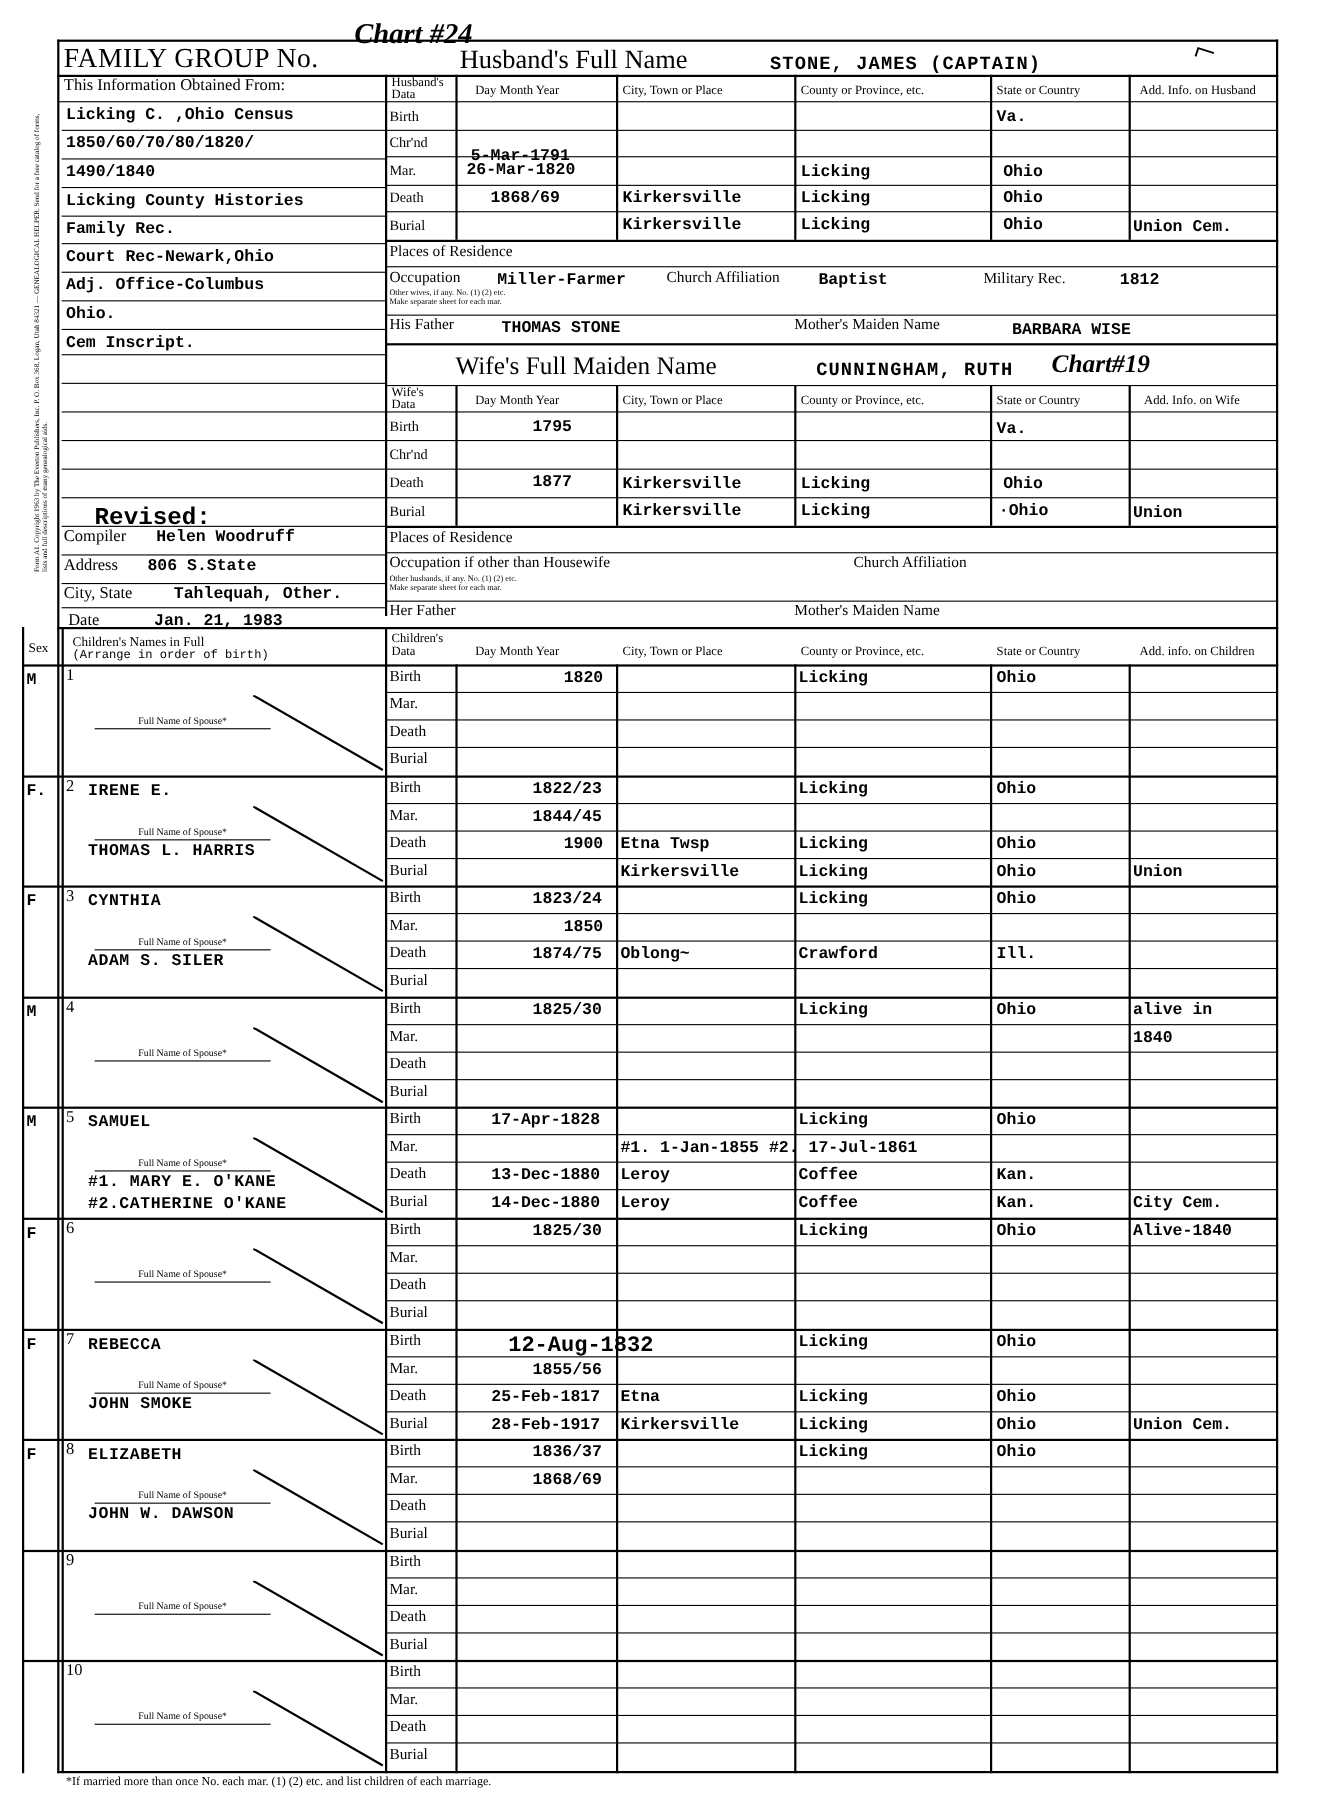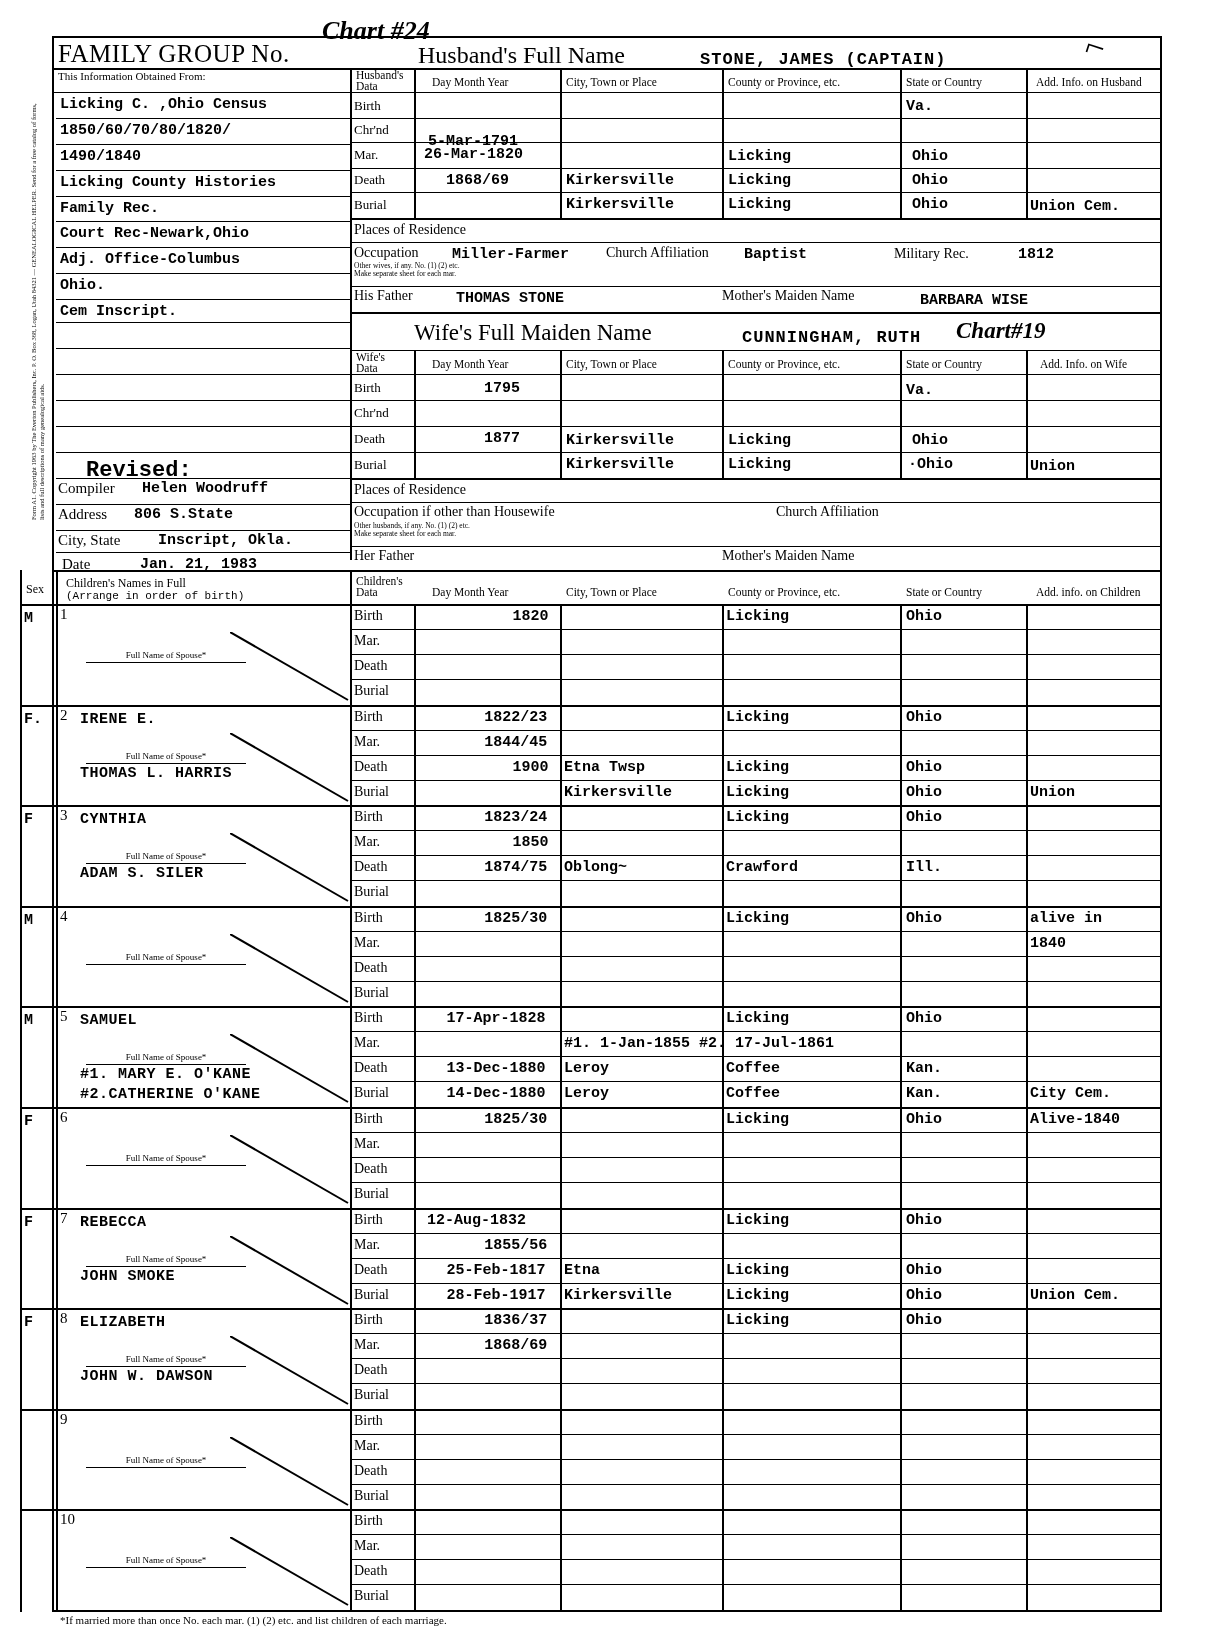--- a/index.html
+++ b/index.html
@@ -44,21 +44,21 @@
   <div class="vr" style="left:52px;top:36px;height:1576px;"></div>
   <div class="vr" style="left:1160px;top:36px;height:1576px;"></div>
 
   <div class="sideways" style="left:30px;top:520px;">Form A1. Copyright 1963 by The Everton Publishers, Inc. P. O. Box 368, Logan, Utah 84321 — GENEALOGICAL HELPER. Send for a free catalog of forms, lists and full descriptions of many genealogical aids.</div>
   <div class="vr" style="left:52px;top:290px;height:0px;"></div>
 
   <div class="hr" style="left:52px;top:68px;width:1110px;"></div>
 
   <div class="hr1" style="left:52px;top:92px;width:1110px;"></div>
 
-  <div class="abs prt" style="left:58px;top:70px;font-size:11px;">This Information Obtained From:</div>
+  <div class="abs prt" style="left:58px;top:70px;font-size:15px;">This Information Obtained From:</div>
 
   <div class="hdr" style="left:356px;top:70px;line-height:11px;">Husband's<br>Data</div>
   <div class="hdr" style="left:432px;top:76px;">Day  Month  Year</div>
   <div class="hdr" style="left:566px;top:76px;">City, Town or Place</div>
   <div class="hdr" style="left:728px;top:76px;">County or Province, etc.</div>
   <div class="hdr" style="left:906px;top:76px;">State or Country</div>
   <div class="hdr" style="left:1036px;top:76px;">Add. Info. on Husband</div>
 
   <div class="vr" style="left:350px;top:68px;height:246px;"></div>
   <div class="vr" style="left:414px;top:68px;height:150px;"></div>
@@ -196,21 +196,21 @@
   <div class="lbl" style="left:354px;top:548px;font-size:14px;">Her Father</div>
   <div class="lbl" style="left:722px;top:548px;font-size:14px;">Mother's Maiden Name</div>
   <div class="hr" style="left:52px;top:570px;width:1110px;"></div>
 
   <div class="tv abs" style="left:86px;top:458px;font-size:22px;">Revised:</div>
   <div class="abs prt" style="left:58px;top:480px;font-size:15px;">Compiler</div>
   <div class="tv abs" style="left:142px;top:480px;">Helen Woodruff</div>
   <div class="abs prt" style="left:58px;top:506px;font-size:15px;">Address</div>
   <div class="tv abs" style="left:134px;top:506px;">806 S.State</div>
   <div class="abs prt" style="left:58px;top:532px;font-size:15px;">City, State</div>
-  <div class="tv abs" style="left:158px;top:532px;">Inscript, Okla.</div>
+  <div class="tv abs" style="left:158px;top:532px;">Tahlequah, Other.</div>
   <div class="abs prt" style="left:62px;top:556px;font-size:15px;">Date</div>
   <div class="tv abs" style="left:140px;top:556px;">Jan. 21, 1983</div>
   <div class="hr1" style="left:56px;top:504px;width:294px;"></div>
   <div class="hr1" style="left:56px;top:530px;width:294px;"></div>
   <div class="hr1" style="left:56px;top:552px;width:294px;"></div>
 
   <div class="hdr" style="left:26px;top:582px;font-size:12px;">Sex</div>
   <div class="hdr" style="left:66px;top:576px;font-size:12px;">Children's Names in Full</div>
   <div class="hdr" style="left:66px;top:590px;font-size:11px;font-family:Liberation Mono, monospace;">(Arrange in order of birth)</div>
   <div class="hdr" style="left:356px;top:576px;line-height:11px;">Children's<br>Data</div>
@@ -376,21 +376,21 @@
       <div class="abs prt" style="left: 60px; top: 1209.6px; font-size: 15px;">7</div>
       <div class="abs tv" style="left: 80px; top: 1213.6px; font-size: 15px; letter-spacing: 0.5px;">REBECCA</div>
       <div class="spouse-lbl" style="left: 86px; top: 1253.6px; width: 160px;">Full Name of Spouse*</div>
       <div class="hr1" style="left: 86px; top: 1265.6px; width: 160px;"></div>
       <div class="abs tv" style="left: 80px; top: 1267.6px; font-size: 15px; letter-spacing: 0.5px;">JOHN SMOKE</div>
       <svg width="120" height="70" style="position: absolute; left: 230px; top: 1235.6px;">
         <line x1="0" y1="0" x2="118" y2="68" stroke="#000" stroke-width="2"></line>
       </svg>
       <div class="lbl" style="left: 354px; top: 1211.6px; font-size: 14px;">Birth</div>
       <div class="hr1" style="left: 350px; top: 1232.6px; width: 812px;"></div>
-      <div class="abs tv" style="left: 427px; top: 1211.6px; font-size: 15px; white-space: nowrap;">12-Aug-1832</div>
+      <div class="abs tv" style="left: 462px; top: 1211.6px; font-size: 20px; white-space: nowrap;">12-Aug-1832</div>
       <div class="abs tv" style="left: 726px; top: 1211.6px; font-size: 15px; white-space: nowrap;">Licking</div>
       <div class="abs tv" style="left: 906px; top: 1211.6px; font-size: 15px; white-space: nowrap;">Ohio</div>
       <div class="lbl" style="left: 354px; top: 1236.6px; font-size: 14px;">Mar.</div>
       <div class="hr1" style="left: 350px; top: 1257.6px; width: 812px;"></div>
       <div class="abs tv" style="left: 484.2px; top: 1236.6px; font-size: 15px; white-space: nowrap;">1855/56</div>
       <div class="lbl" style="left: 354px; top: 1261.6px; font-size: 14px;">Death</div>
       <div class="hr1" style="left: 350px; top: 1282.6px; width: 812px;"></div>
       <div class="abs tv" style="left: 446.6px; top: 1261.6px; font-size: 15px; white-space: nowrap;">25-Feb-1817</div>
       <div class="abs tv" style="left: 564px; top: 1261.6px; font-size: 15px; white-space: nowrap;">Etna</div>
       <div class="abs tv" style="left: 726px; top: 1261.6px; font-size: 15px; white-space: nowrap;">Licking</div>

